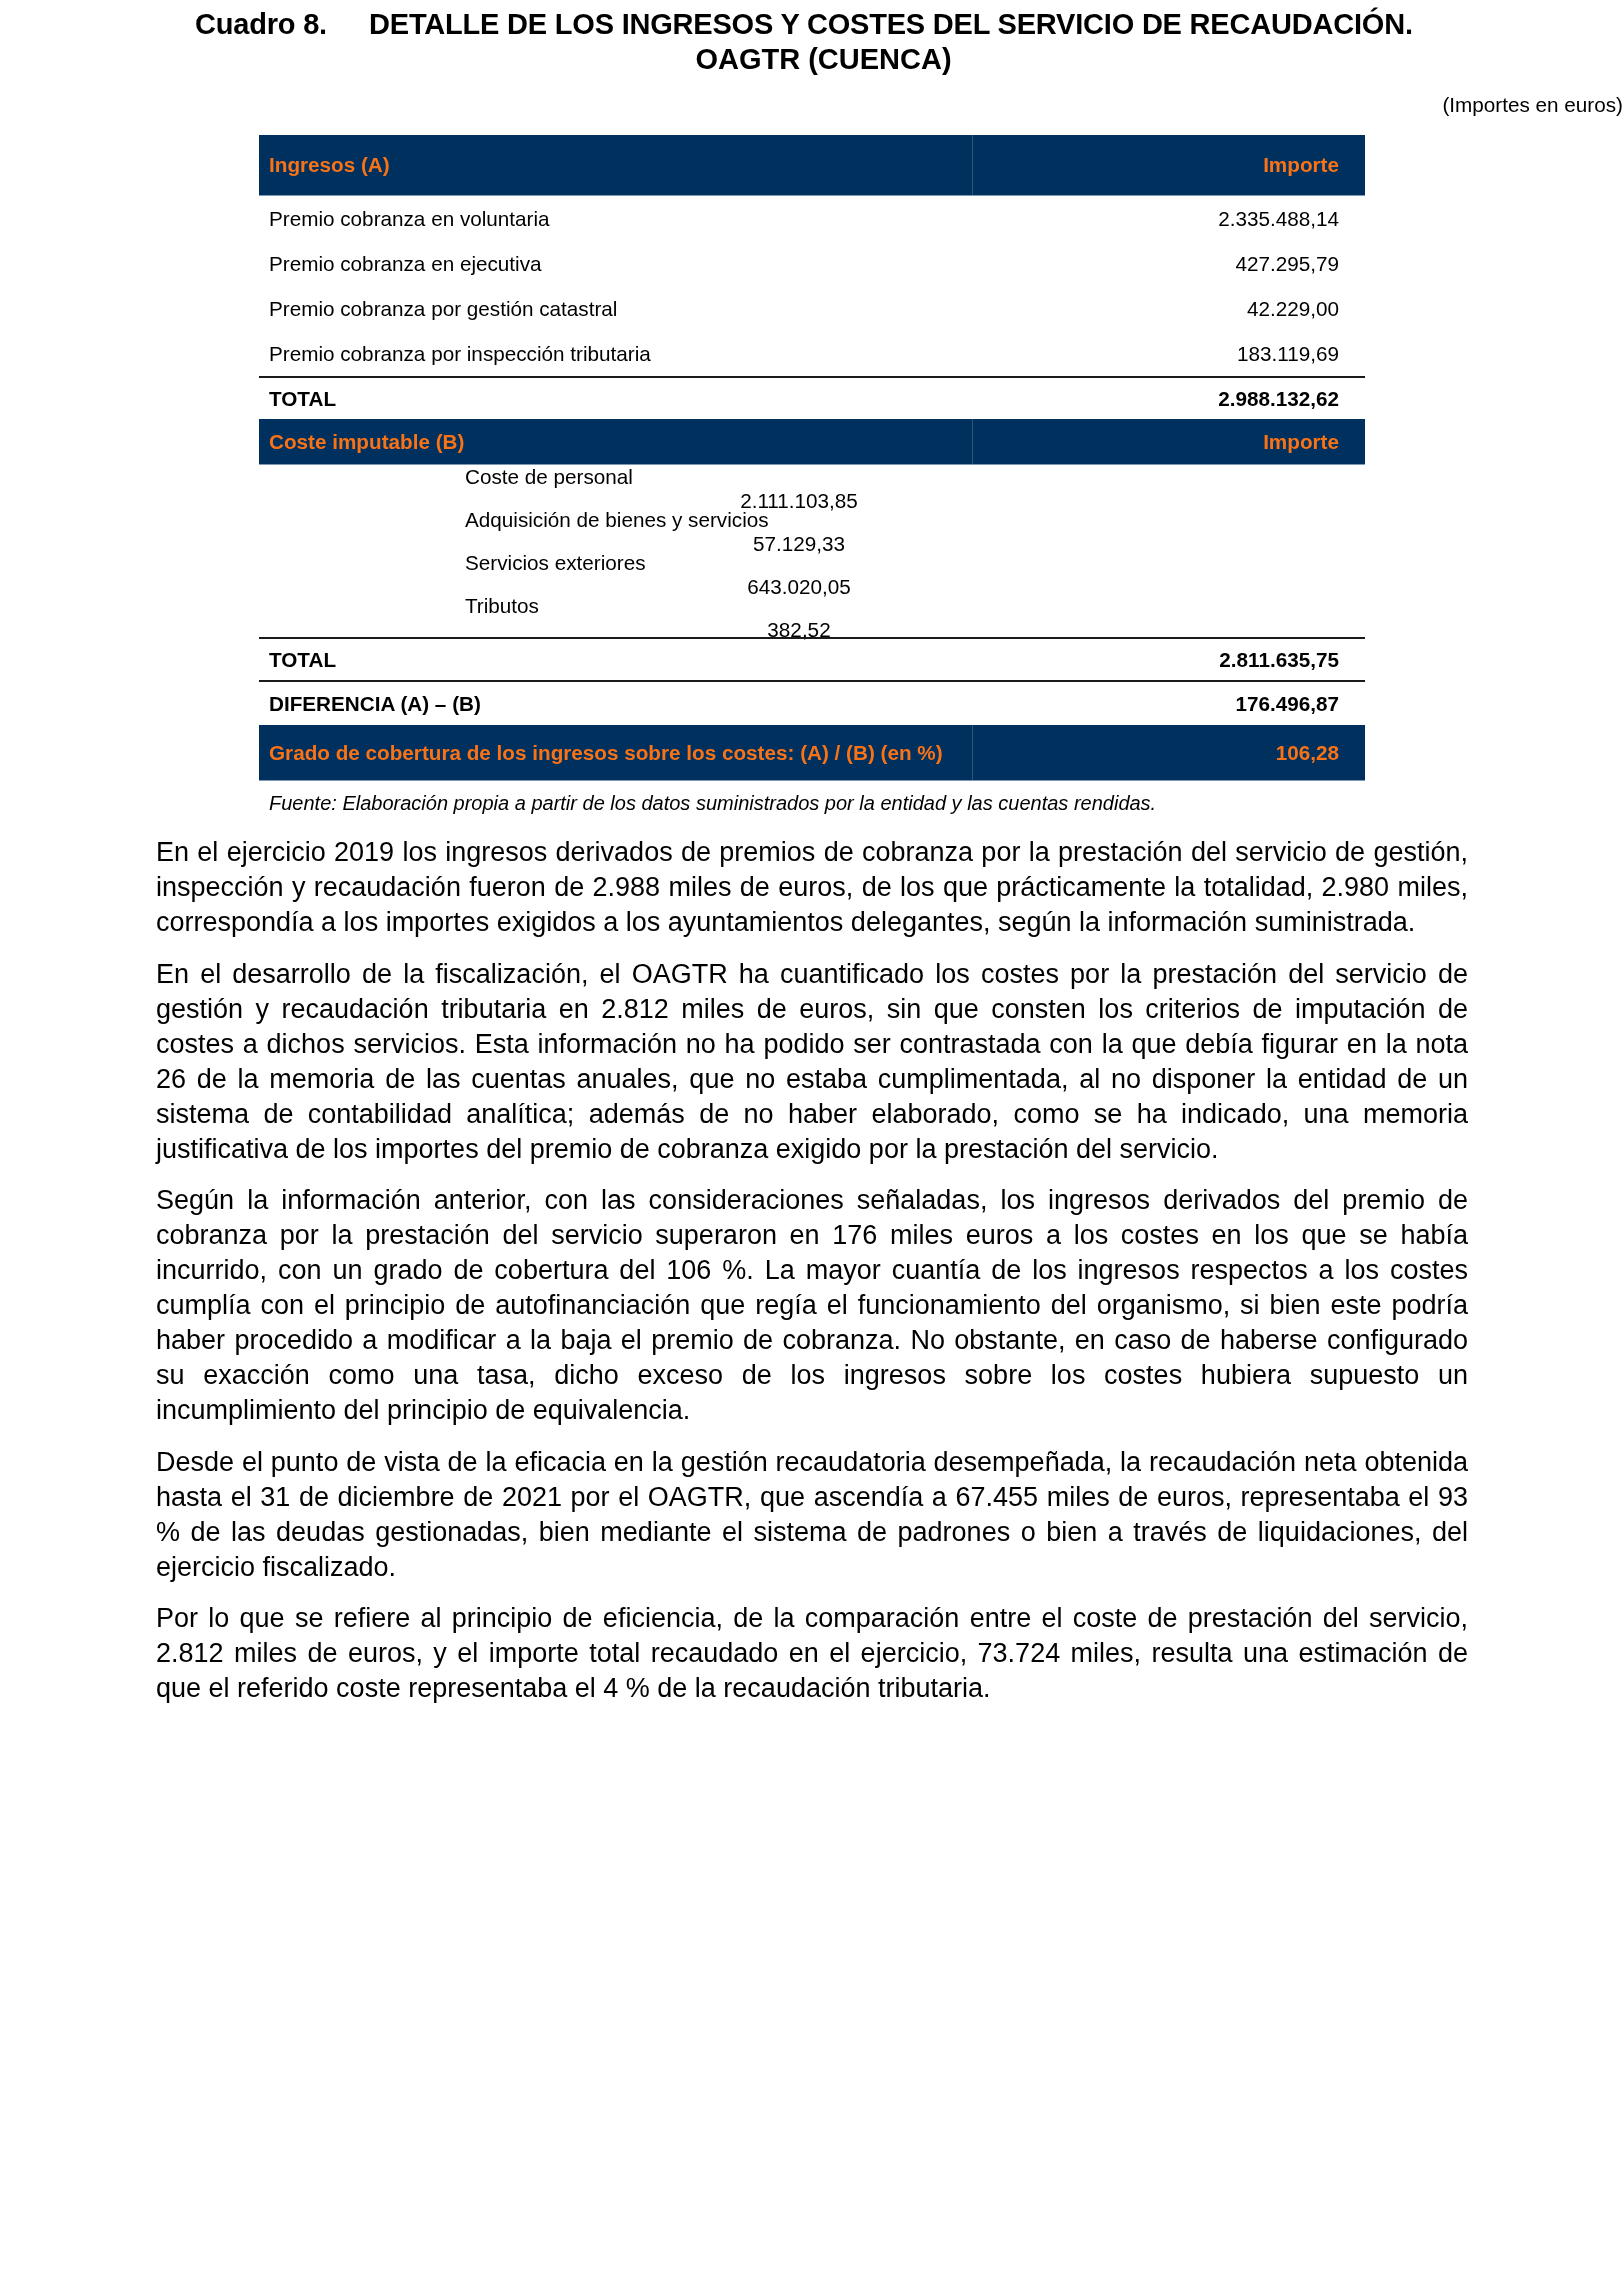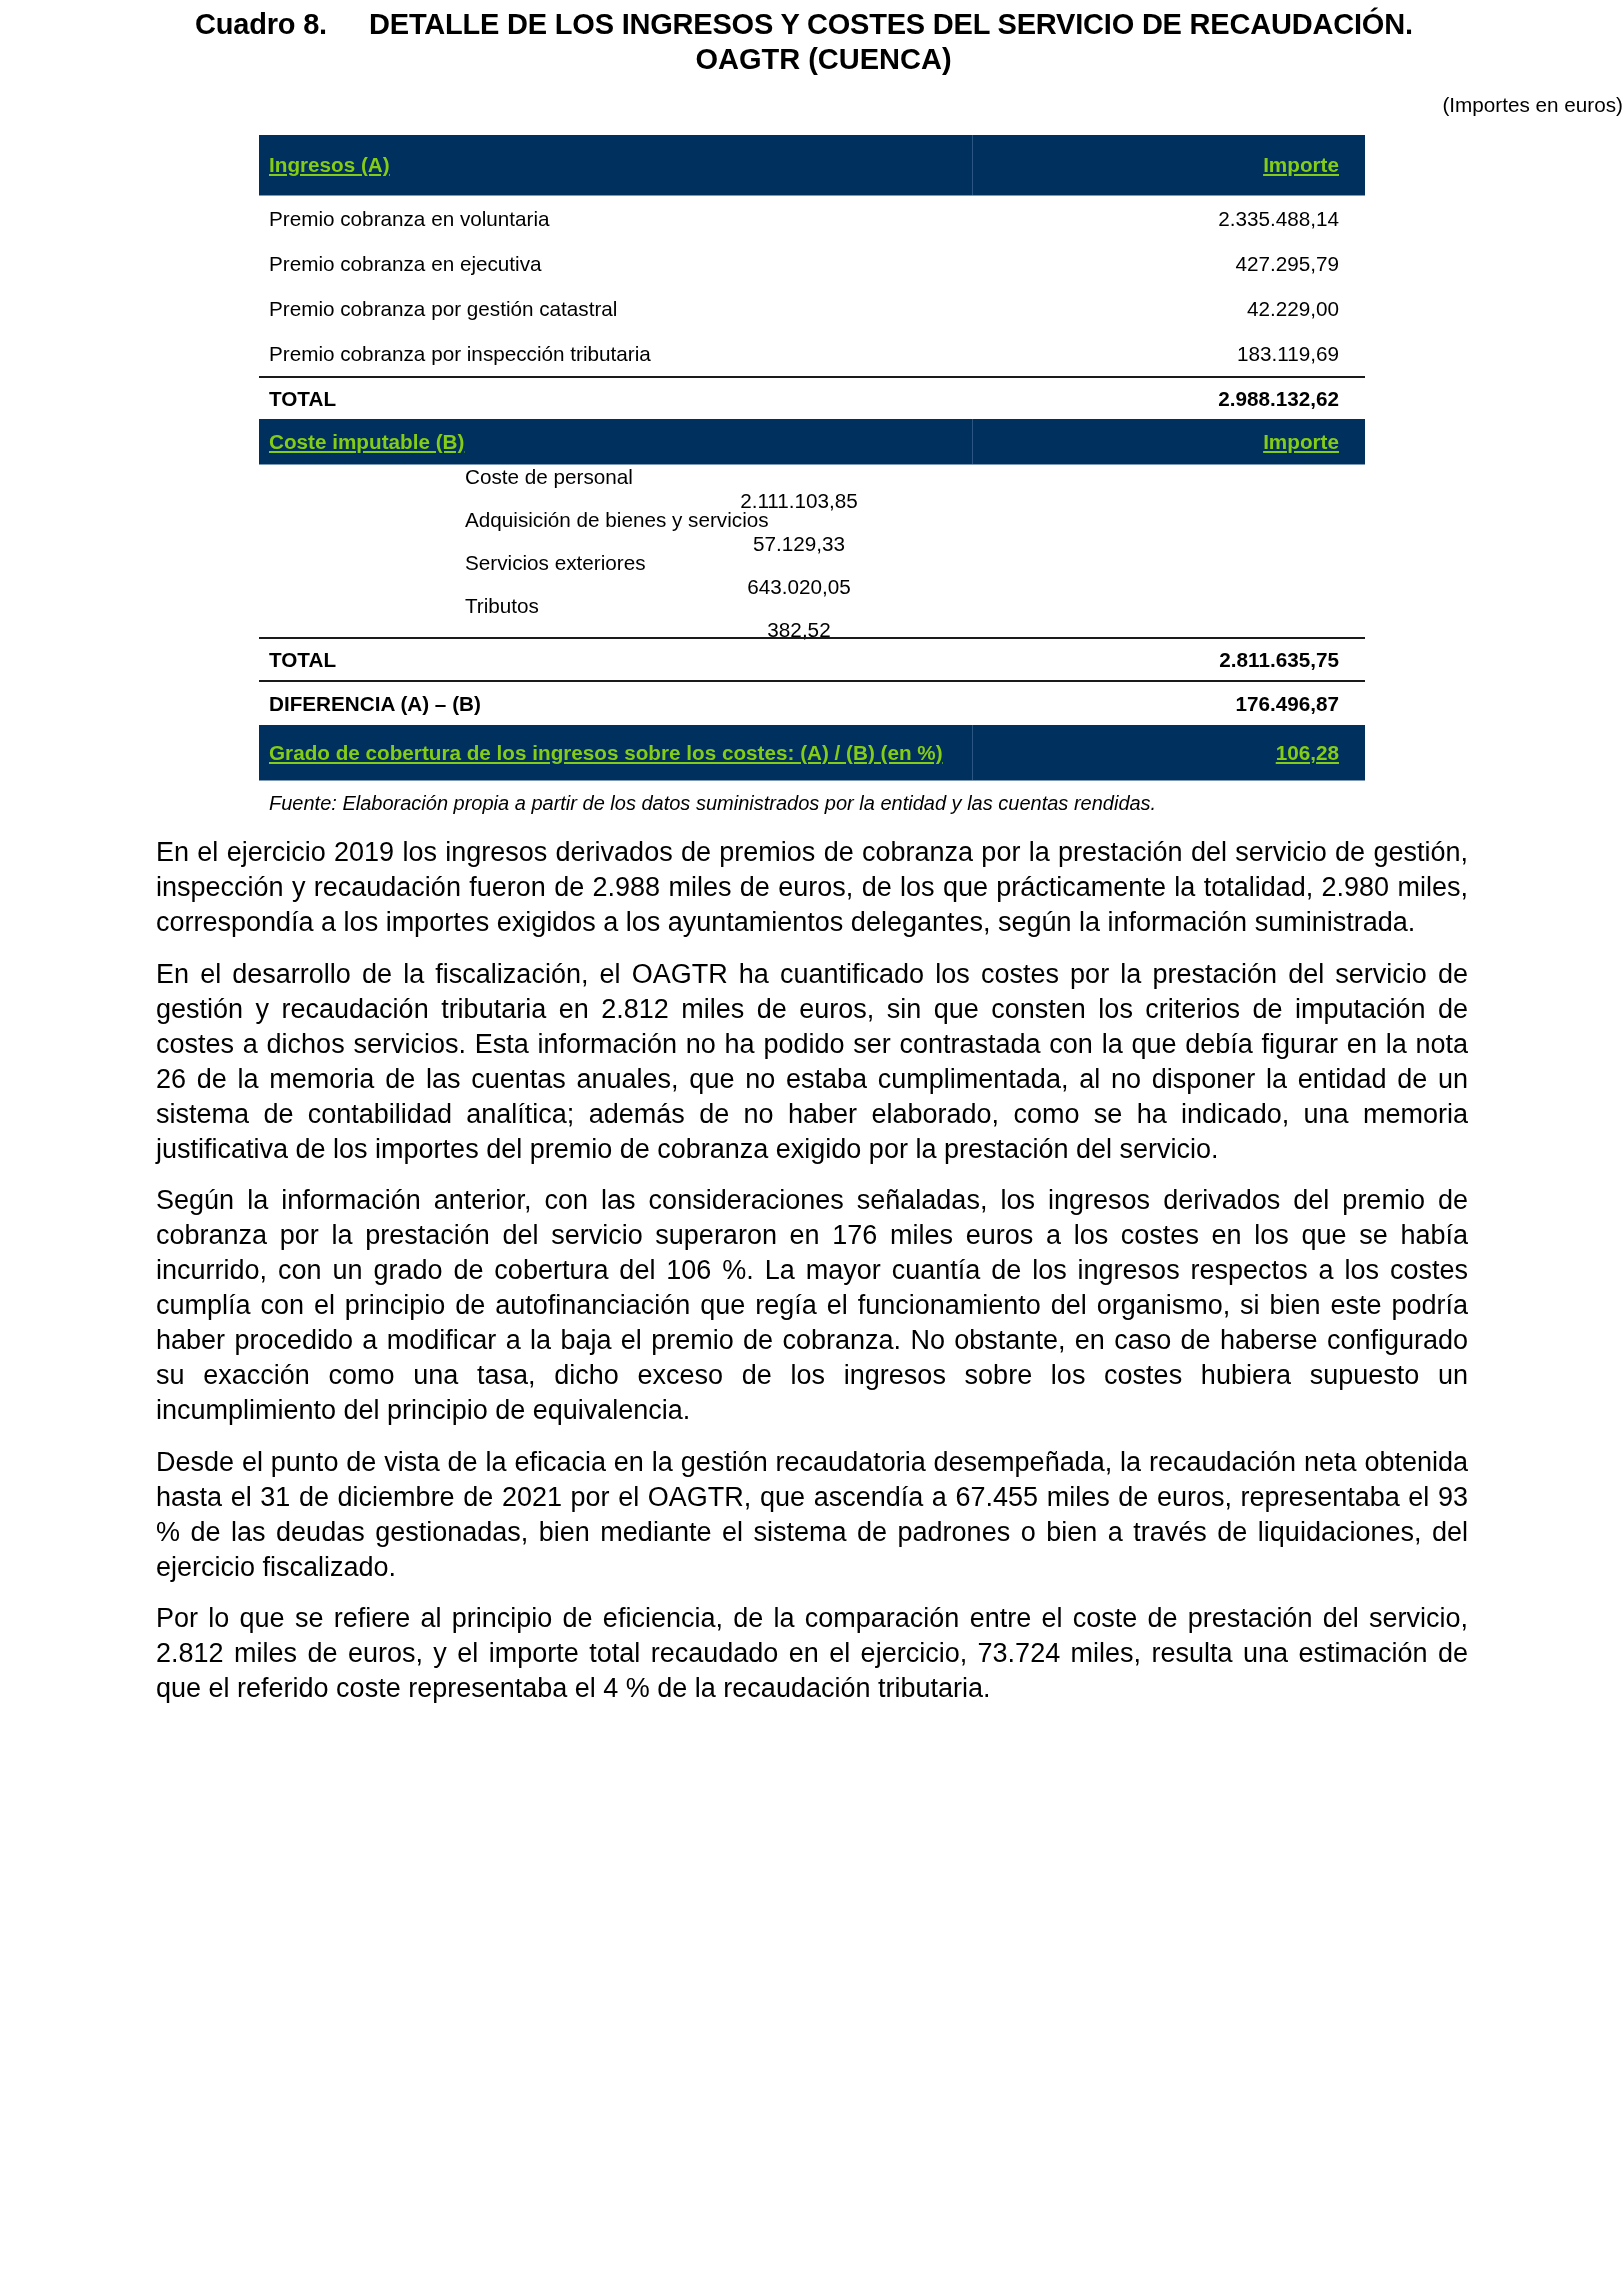--- a/index.html
+++ b/index.html
@@ -23,23 +23,22 @@
   }
 
   .table {
     position: absolute; left: 259px; top: 135px; width: 1106px;
     border-collapse: collapse; font-size: 20.7px;
   }
   .row { display: flex; align-items: center; position: relative; }
   .row .c1 { width: 714px; padding-left: 10px; box-sizing: border-box; }
   .row .c2 { flex: 1; text-align: right; padding-right: 26px; box-sizing: border-box; }
   .hdr {
-    background: #00305e; color: #84cc16; font-weight: bold;
+    background: #00305e; color: #f97316; font-weight: bold;
     border-bottom: 1.7px solid #7e9ab6;
-    text-decoration: underline;
   }
   .hdr .c1 { border-right: 0.8px solid #2b5582; align-self: stretch; display: flex; align-items: center; }
   .hdr .c2 { align-self: stretch; display: flex; align-items: center; justify-content: flex-end; }
   .hdr1 { height: 60px; }
   .hdr2 { height: 45px; }
   .hdr3 { height: 55px; }
   .data { height: 45px; }
   .data.cost { height: 43px; flex-direction: column; }
   .total { font-weight: bold; height: 41px; border-top: 2.5px solid #1a1a1a; }
   .diff { font-weight: bold; height: 43px; border-top: 2.5px solid #1a1a1a; }

